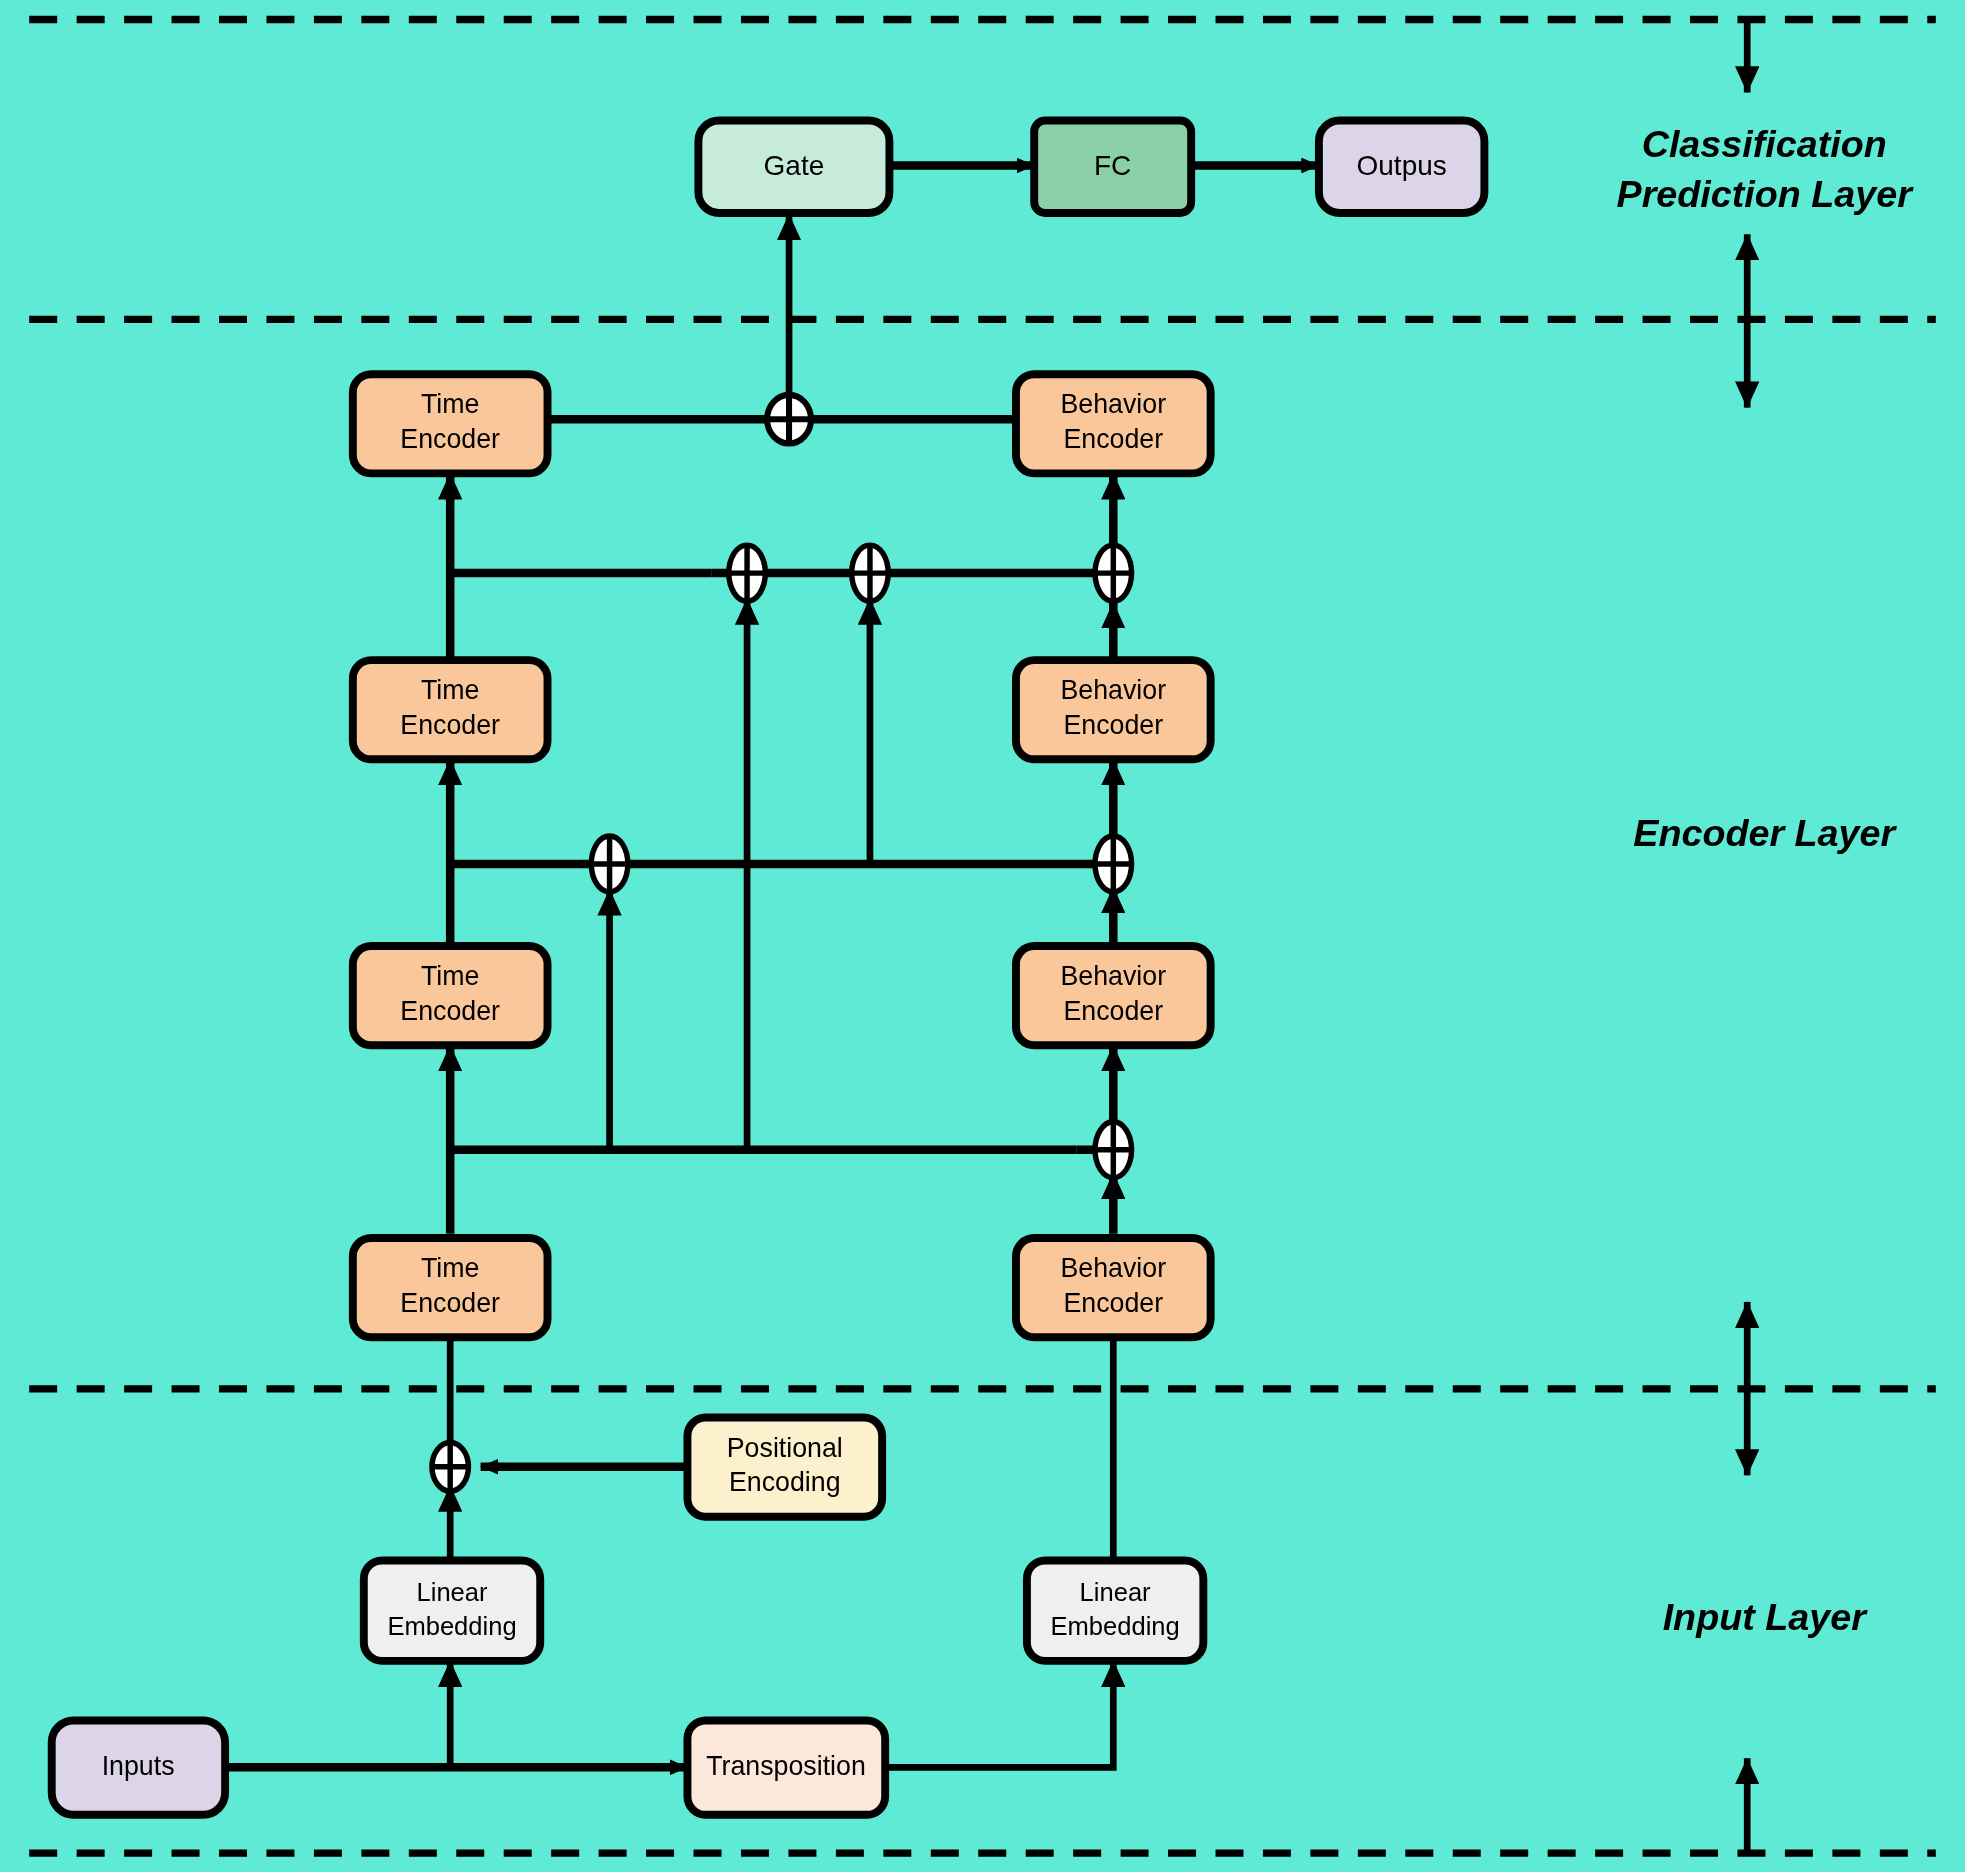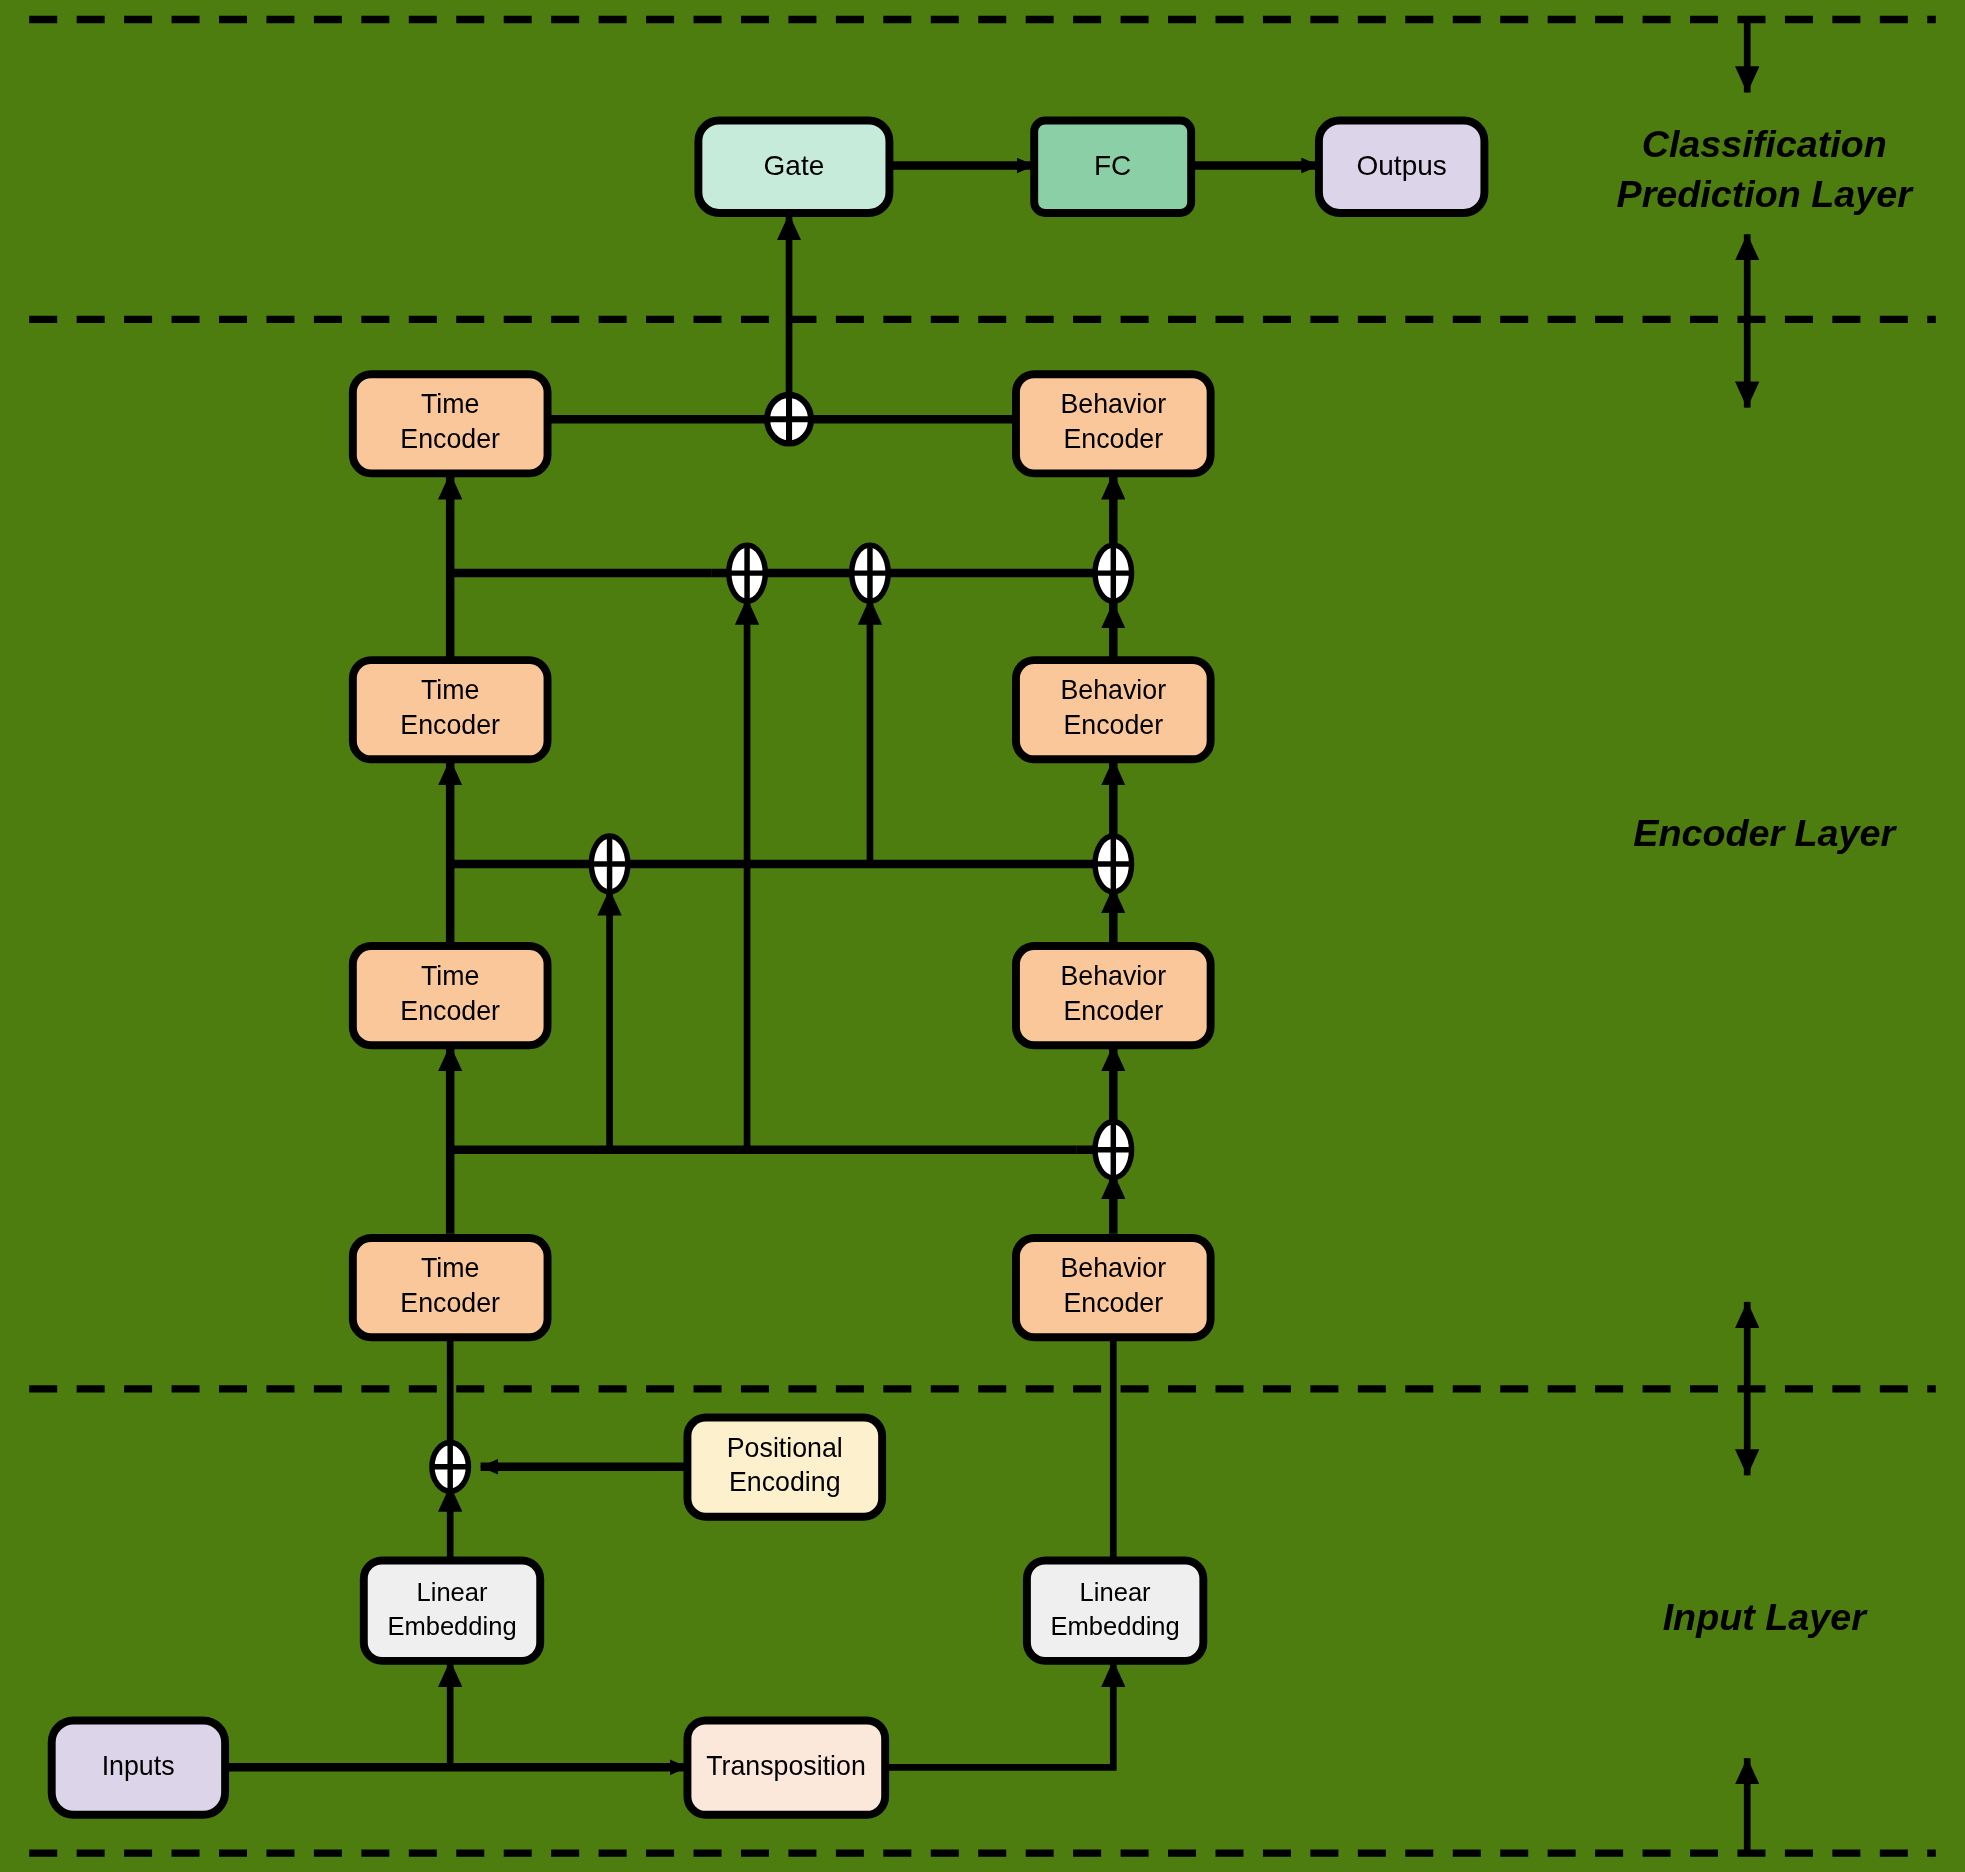--- a/index.html
+++ b/index.html
@@ -1,17 +1,17 @@
 <!DOCTYPE html>
 <html style="font-size:9.7px"><head>
 <meta charset="utf-8">
 <style>
   html,body{margin:0;padding:0;background:#ffffff;}
   body{font-family:"Liberation Sans", sans-serif;}
-  #root{position:relative;width:1965px;height:1872px;background:#4d7c0f;overflow:hidden;}
+  #root{position:relative;width:1965px;height:1872px;background:#5eead4;overflow:hidden;}
   svg#canvas{position:absolute;left:0;top:0;width:1965px;height:1872px;display:block;}
   .nodelabel{font-family:"Liberation Sans", sans-serif;text-anchor:middle;dominant-baseline:middle;fill:#000;}
   .layerlabel{font-family:"Liberation Sans", sans-serif;font-style:italic;font-weight:bold;font-size:62px;text-anchor:middle;fill:#000;}
 </style>
 </head>
 <body>
 
 <div id="root">
 <svg id="canvas" viewBox="0 0 3230 3077" xmlns="http://www.w3.org/2000/svg">
 

